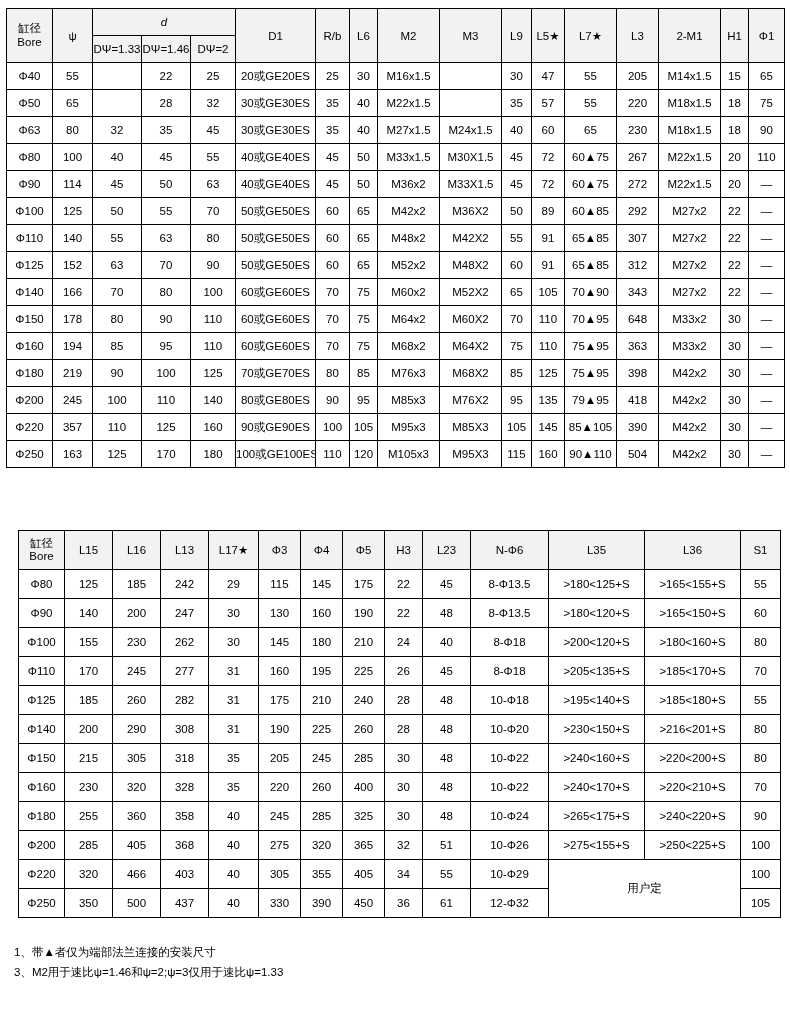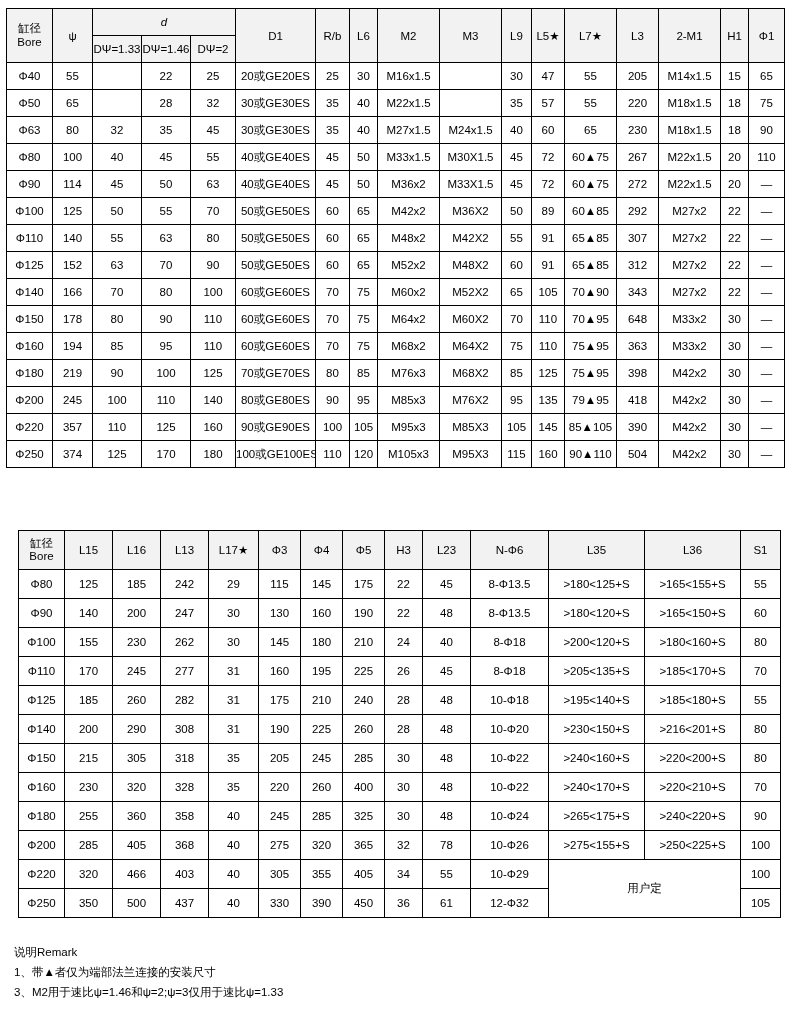--- a/index.html
+++ b/index.html
@@ -403,21 +403,21 @@
             <td>105</td>
             <td>145</td>
             <td>85▲105</td>
             <td>390</td>
             <td>M42x2</td>
             <td>30</td>
             <td class="dash">—</td>
           </tr>
           <tr>
             <td>Φ250</td>
-            <td>374</td>
+            <td>163</td>
             <td>125</td>
             <td>170</td>
             <td>180</td>
             <td class="small">100或GE100ES</td>
             <td>110</td>
             <td>120</td>
             <td>M105x3</td>
             <td>M95X3</td>
             <td>115</td>
             <td>160</td>
@@ -618,21 +618,21 @@
           <tr>
             <td>Φ200</td>
             <td>285</td>
             <td>405</td>
             <td>368</td>
             <td>40</td>
             <td>275</td>
             <td>320</td>
             <td>365</td>
             <td>32</td>
-            <td>78</td>
+            <td>51</td>
             <td>10-Φ26</td>
             <td>&gt;275&lt;155+S</td>
             <td>&gt;250&lt;225+S</td>
             <td>100</td>
           </tr>
           <tr>
             <td>Φ220</td>
             <td>320</td>
             <td>466</td>
             <td>403</td>
@@ -658,19 +658,18 @@
             <td>36</td>
             <td>61</td>
             <td>12-Φ32</td>
             <td>105</td>
           </tr>
         </tbody>
     </table>
   </div>
 
   <div class="remarks">
-    <div>说明Remark</div>
     <div>1、带▲者仅为端部法兰连接的安装尺寸</div>
     <div>3、M2用于速比ψ=1.46和ψ=2;ψ=3仅用于速比ψ=1.33</div>
 
   </div>
 
 </div>
 
 </body></html>

